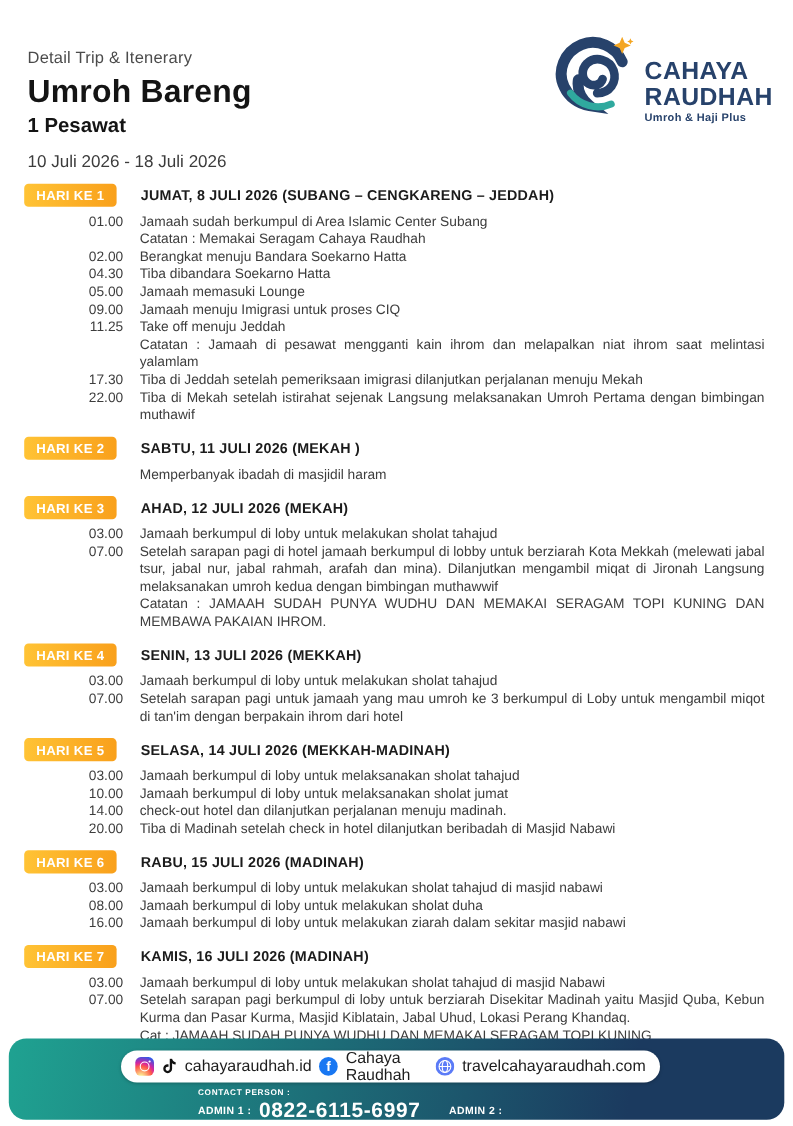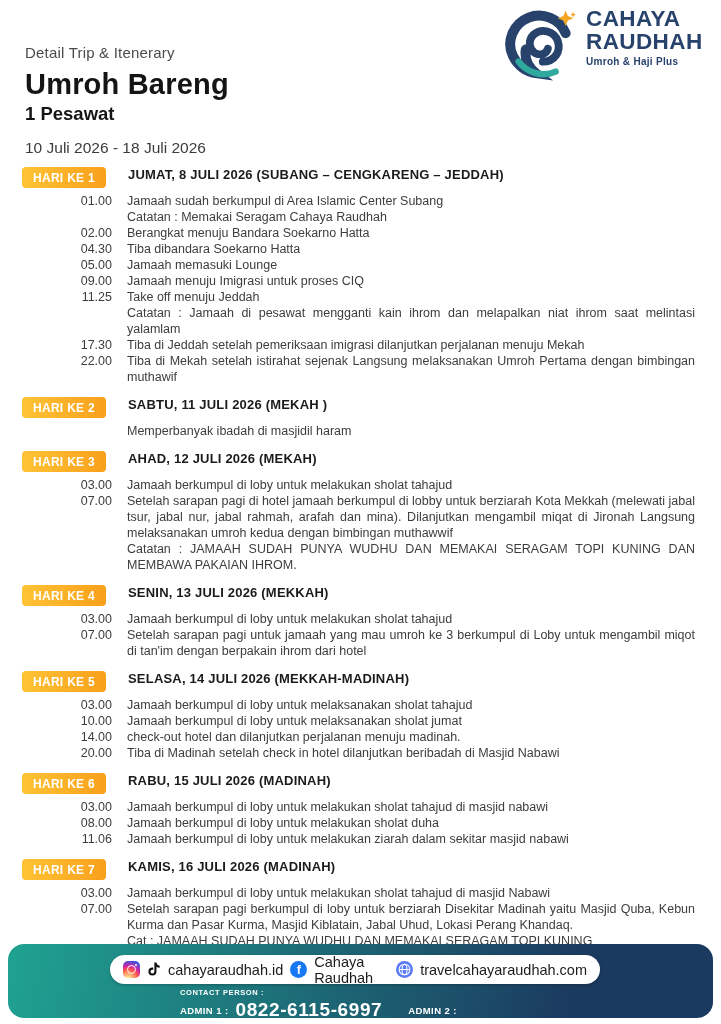--- a/index.html
+++ b/index.html
@@ -8,32 +8,32 @@
     font-family:"Liberation Sans", sans-serif; color:#3d3d3d;
   }
 
   
   .header { padding:44px 25px 0 25px; position:relative; }
   .eyebrow { font-size:15px; color:#4b4b4b; letter-spacing:0.2px; }
   .trip-title { font-size:29px; font-weight:800; color:#141414; margin-top:7px; letter-spacing:0.2px; }
   .trip-sub { font-size:18.5px; font-weight:800; color:#141414; margin-top:2px; }
   .trip-dates { font-size:15.5px; color:#3c3c3c; margin-top:14px; }
 
-  .logo { position:absolute; left:503px; top:7px; display:flex; align-items:flex-start; gap:9px; }
+  .logo { position:absolute; left:503px; top:30px; display:flex; align-items:flex-end; gap:9px; }
   .lg-navy { stroke:var(--navy); }
   .lg-teal { stroke:var(--teal); }
   .lg-star { fill:var(--star); }
   .logo-text { line-height:1; }
   .brand { font-size:22.5px; font-weight:800; color:var(--navy); letter-spacing:0.4px; line-height:23px; }
   .tagline { font-size:10px; font-weight:700; color:var(--navy); margin-top:4px; letter-spacing:0.3px; }
 
   
   .itinerary { margin:10px 26px 0 22px; }
   .day { margin-bottom:12px; }
-  .day-header { display:flex; align-items:flex-start; margin-bottom:5px; }
+  .day-header { display:flex; align-items:center; margin-bottom:5px; }
   .badge {
     width:84px; height:21px; flex:none; display:inline-flex; align-items:center; justify-content:center;
     background:linear-gradient(90deg, var(--badge1), var(--badge2));
     color:#fff; font-weight:700; font-size:12px; letter-spacing:0.3px; border-radius:4px;
   }
   .day-title { font-size:13px; font-weight:700; color:#1b1b1b; margin-left:22px; letter-spacing:0.2px; }
   .item { display:flex; font-size:12.5px; line-height:16px; color:#3d3d3d; }
   .time { width:90px; flex:none; text-align:right; }
   .desc { flex:1; margin:0 0 0 15px; text-align:justify; white-space:pre-line; }
 
@@ -204,21 +204,21 @@
       </div>
       <div class="item">
         <span class="time">03.00</span>
         <p class="desc">Jamaah berkumpul di loby untuk melakukan sholat tahajud di masjid nabawi</p>
       </div>
       <div class="item">
         <span class="time">08.00</span>
         <p class="desc">Jamaah berkumpul di loby untuk melakukan sholat duha</p>
       </div>
       <div class="item">
-        <span class="time">11.06</span>
+        <span class="time">16.00</span>
         <p class="desc">Jamaah berkumpul di loby untuk melakukan ziarah dalam sekitar masjid nabawi</p>
       </div>
     </section>
 
     <section class="day">
       <div class="day-header">
         <span class="badge">HARI KE 7</span>
         <span class="day-title">KAMIS, 16 JULI 2026 (MADINAH)</span>
       </div>
       <div class="item">

